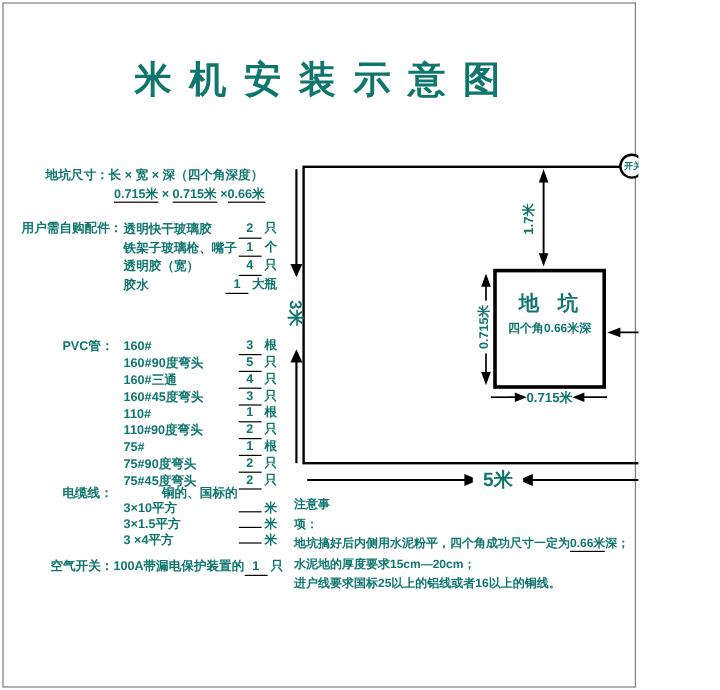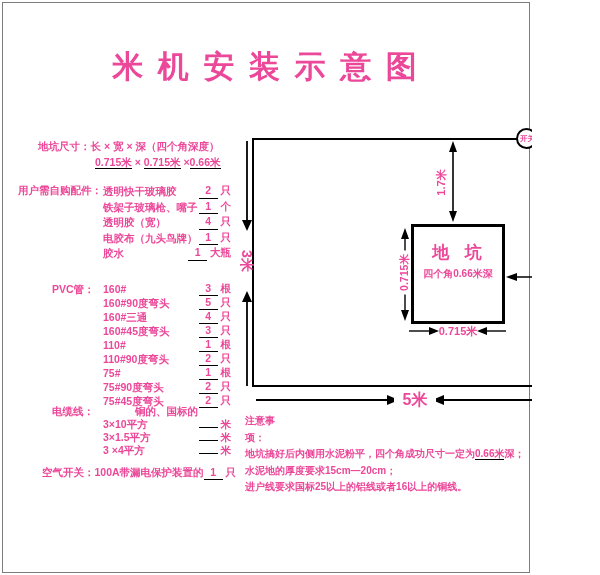--- a/index.html
+++ b/index.html
@@ -1,17 +1,17 @@
 <!DOCTYPE html>
 <html><head>
 <meta charset="utf-8">
 <style>
   html,body{margin:0;padding:0;background:#fff;}
   .page{position:relative;width:532px;height:575px;background:#fff;overflow:hidden;
-        font-family:"Liberation Sans","DejaVu Sans",sans-serif;font-weight:bold;color:#ec4899;}
+        font-family:"Liberation Sans","DejaVu Sans",sans-serif;font-weight:bold;color:#0f766e;}
   .frame{position:absolute;inset:2px;border:1px solid #7d7d7d;}
   .title{position:absolute;left:0;right:0;top:46px;text-align:center;
          font-size:31px;letter-spacing:3px;white-space:pre;}
   
   .sec{position:absolute;font-size:10.5px;line-height:14px;}
   .sec .row{display:flex;justify-content:space-between;align-items:flex-end;}
   .nm{white-space:pre;}
   .qt{white-space:pre;}
   .uq{display:inline-block;min-width:15px;padding:0 2px;border-bottom:1px solid #000;
       text-align:center;}
@@ -82,24 +82,20 @@
         </div>
         <div class="row">
           <span class="nm">铁架子玻璃枪、嘴子</span>
           <span class="qt"><span class="uq">1</span><span> 个</span></span>
         </div>
         <div class="row">
           <span class="nm">透明胶（宽）</span>
           <span class="qt"><span class="uq">4</span><span> 只</span></span>
         </div>
         <div class="row">
-          <span class="nm">电胶布（九头鸟牌）</span>
-          <span class="qt"><span class="uq">1</span><span> 只</span></span>
-        </div>
-        <div class="row">
           <span class="nm">胶水</span>
           <span class="qt"><span class="uq">1</span><span> 大瓶</span></span>
         </div>
       </div>
   </div>
 
   <div class="sec" id="sec-pvc">
     <span class="lab">PVC管：</span>
     <div class="rows">
         <div class="row">

